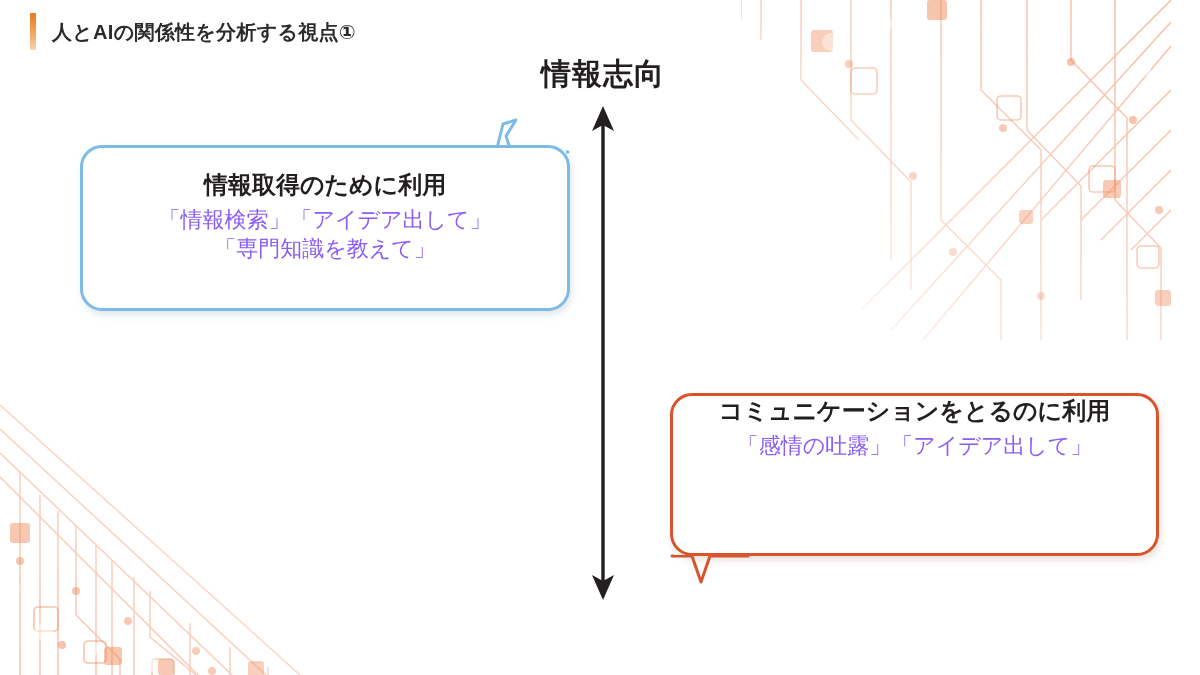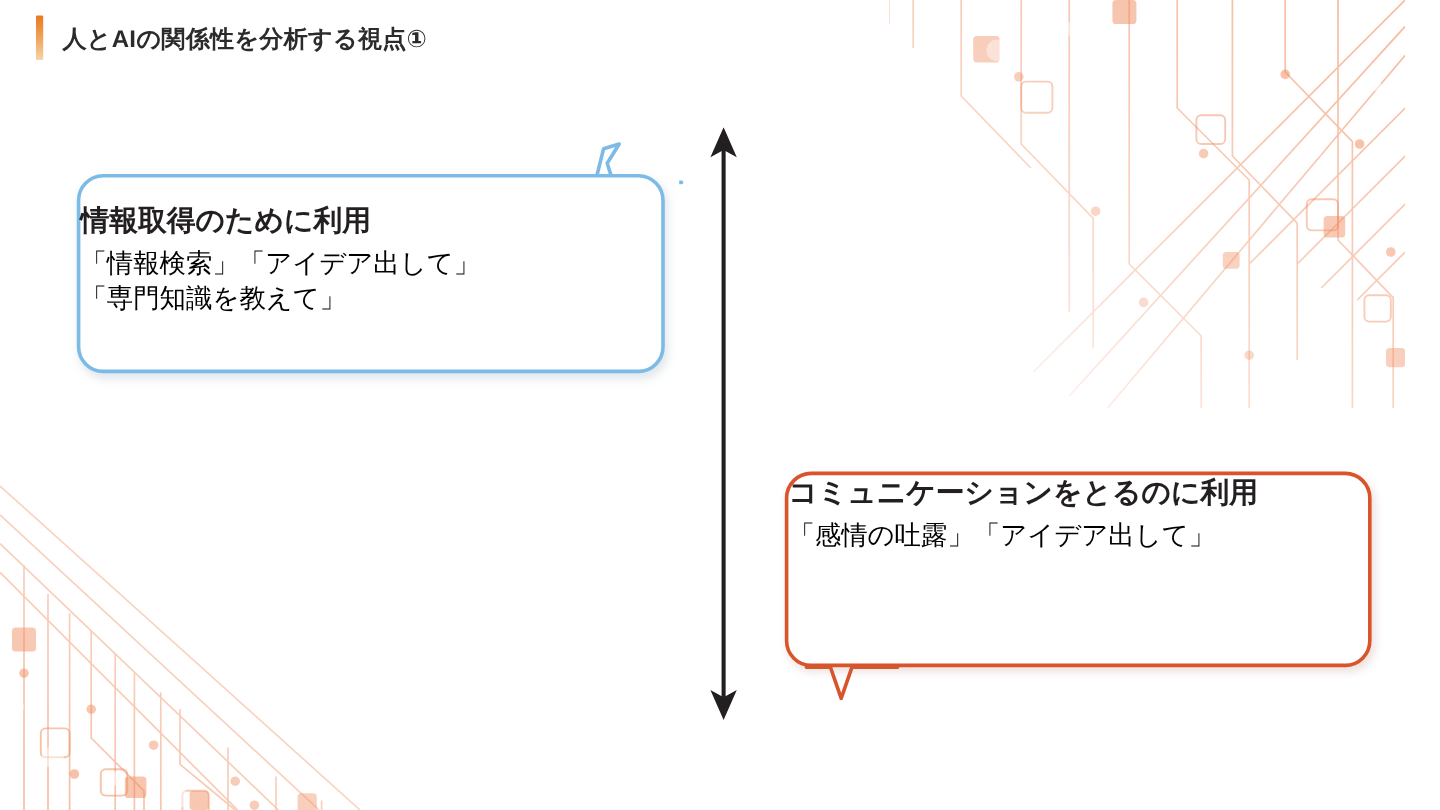--- a/index.html
+++ b/index.html
@@ -73,33 +73,35 @@
     width: 42px;
     height: 494px;
   }
   .axis-arrow svg { display: block; }
 
   
   .callout {
     position: absolute;
     box-sizing: border-box;
     background: #ffffff;
+    text-align: center;
     border-style: solid;
+    margin-left: 16px;
   }
   .callout .headline {
     font-size: 24px;
     font-weight: bold;
     line-height: 1.25;
     color: #231f20;
     white-space: nowrap;
   }
   .callout .line {
     font-size: 22px;
     line-height: 1.3;
-    color: #000000;
+    color: #8b5cf6;
     white-space: nowrap;
   }
 
   .callout-blue {
     left: 64px;
     top: 145px;
     width: 490px;
     height: 166px;
     border-width: 3px;
     border-color: #7cbbe6;
@@ -253,20 +255,21 @@
         <circle cx="150" cy="290" r="8"></circle>
         <circle cx="202" cy="294" r="6"></circle>
         <circle cx="14" cy="214" r="6"></circle>
       </g>
     </svg>
   </div>
 
   <div class="title-bar"></div>
   <div class="title-text">人とAIの関係性を分析する視点①</div>
 
+  <div class="axis-label top">情報志向</div>
 
   <div class="axis-arrow">
     <svg width="42" height="494" viewBox="0 0 42 494" xmlns="http://www.w3.org/2000/svg">
       <line x1="21" y1="8" x2="21" y2="486" stroke="#231f20" stroke-width="3.4"></line>
       <polygon points="21,0 32,25 21,19 10,25" fill="#231f20"></polygon>
       <polygon points="21,494 10,469 21,475 32,469" fill="#231f20"></polygon>
     </svg>
   </div>
 
   <div class="tail tail-blue">

